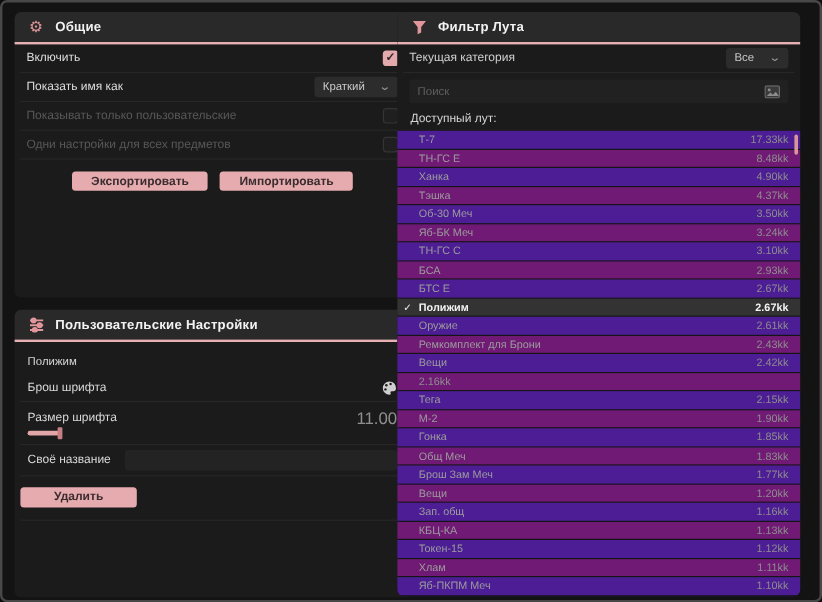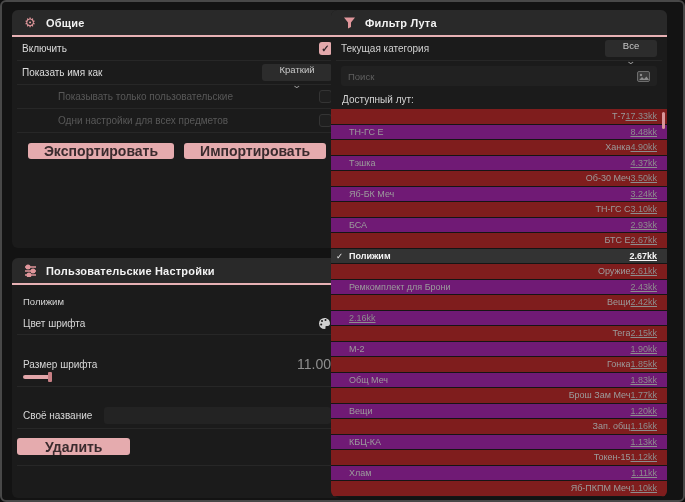--- a/index.html
+++ b/index.html
@@ -20,55 +20,55 @@
     padding:0 11px; gap:9px; border-bottom:2px solid #e7b1b4;
   }
   .panel-title { font-size:11px; font-weight:bold; color:#f2f2f2; letter-spacing:.2px; }
   .hicon { width:14px; height:14px; display:inline-flex; align-items:center; justify-content:center; }
 
   .g-row {
     display:flex; align-items:center; justify-content:space-between;
     height:24px; margin:0 5px; padding:0 5px; border-bottom:1px solid #272727;
   }
   .g-row .lbl { font-size:10px; color:#dcdcdc; }
-  .g-row.disabled .lbl { color:#585858;margin-left:36px; }
+  .g-row.disabled .lbl { color:#585858; }
 
   .checkbox {
     width:13px; height:13px; border-radius:3px; background:#e3a9ac;
     display:flex; align-items:center; justify-content:center;
     font-size:10px; font-weight:bold; color:#30242a; line-height:1;
   }
   .checkbox.off { background:#1f1f1f; border:1px solid #343434; color:transparent; }
 
   .dropdown {
     min-width:70px; height:17px; background:#2c2c2c; border-radius:3px;
     display:flex; align-items:center; justify-content:space-between;
-    padding:0 7px; gap:6px; color:#c9c9c9; font-size:9.5px;flex-direction:column;
+    padding:0 7px; gap:6px; color:#c9c9c9; font-size:9.5px;
   }
   .chev { font-size:9px; color:#9a9a9a; line-height:1; transform:scaleX(1.4); }
 
   .btn-row { display:flex; justify-content:center; gap:10px; margin-top:10px; }
   .pink-btn {
     background:#e5abae; border:none; border-radius:3px; height:16px;
-    padding:0 16px; font-size:14px; font-weight:bold; color:#3a2b2e;
+    padding:0 16px; font-size:10px; font-weight:bold; color:#3a2b2e;
     font-family:"Liberation Sans", sans-serif; cursor:pointer;
   }
 
   
   .item-name-lbl { font-size:9.5px; color:#d6d6d6; padding:11px 11px 5px 11px; }
   .c-row {
     display:flex; align-items:center; justify-content:space-between;
     margin:0 5px; padding:4px 6px; border-bottom:1px solid #272727; min-height:23px;
   }
   .c-row .lbl { font-size:10px; color:#d8d8d8; }
   .slider-wrap { padding:3px 6px 7px 6px; }
   .slider-track { position:relative; width:46px; height:4px; border-radius:2px; }
   .slider-fill { position:absolute; left:0; top:0; height:4px; width:28px; background:#e2a6a9; border-radius:2px; }
   .slider-thumb { position:absolute; left:25px; top:-3px; width:4px; height:10px; background:#c87f84; border-radius:1px; }
-  .size-block { border-bottom:1px solid #272727; margin:16px 5px; }
+  .size-block { border-bottom:1px solid #272727; margin:0 5px; }
   .size-head { display:flex; align-items:center; justify-content:space-between; padding:5px 6px 0 6px; }
   .name-input {
     flex:1; margin-left:12px; height:17px; background:#232323; border:none;
     border-radius:3px; color:#cfcfcf; font-size:9.5px; padding:0 6px;
     font-family:"Liberation Sans", sans-serif;
   }
   .del-row { display:flex; justify-content:flex-start; padding:9px 0 10px 0; border-bottom:1px solid #272727; margin:0 5px; }
 
   
   .l-row {
@@ -85,24 +85,24 @@
     font-size:9.5px; flex:1; font-family:"Liberation Sans", sans-serif;
   }
   .search-input::placeholder { color:#5f5f5f; }
   .avail-lbl { font-size:10px; color:#d3d3d3; padding:8px 11px 4px 11px; }
 
   .loot-list { position:relative; }
   .loot-row {
     display:flex; align-items:center; height:15.5px; position:relative;
     padding:0 10px 0 18px; background:#701a75; border-bottom:1px solid #151515;
   }
-  .loot-row.alt { background:#7f1d1d;text-align:right; }
+  .loot-row.alt { background:#4c1d95; }
   .loot-row .check { position:absolute; left:5px; width:10px; font-size:8.5px; color:#e8e8e8; }
   .loot-row .iname { flex:1; font-size:9px; color:#9c9c9c; white-space:nowrap; overflow:hidden; }
-  .loot-row .icount { font-size:9px; color:#8d8d8d;text-decoration:underline; }
+  .loot-row .icount { font-size:9px; color:#8d8d8d; }
   .loot-row.selected { background:#333333; }
   .loot-row.selected .iname, .loot-row.selected .icount { color:#f5f5f5; font-weight:bold; }
 
   .scroll-thumb {
     position:absolute; right:2px; top:102px; width:3px; height:17px;
     background:#d9969a; border-radius:2px;
   }
 
   .gear-glyph { color:#e0969b; font-size:13px; line-height:1; }
   .img-icon-box { display:inline-flex; }
@@ -160,21 +160,21 @@
               <circle cx="5" cy="11" r="1.7"></circle>
           </g>
         </svg>
       </span>
       <span class="panel-title">Пользовательские Настройки</span>
     </div>
 
     <div class="item-name-lbl">Полижим</div>
 
     <div class="c-row">
-      <span class="lbl">Цвет шрифта</span>
+      <span class="lbl">Брош шрифта</span>
       <span class="img-icon-box">
         <svg width="13" height="13" viewBox="0 0 13 13">
           <path d="M6.5 1a5.5 5.5 0 1 0 0 11c1 0 1.4-.6 1-1.4-.4-.8 0-1.6 1-1.6h1.5c1 0 2-.9 2-2.5C12 3.3 9.5 1 6.5 1z" fill="#cfcfcf"></path>
           <circle cx="4" cy="4" r="1" fill="#1b1b1b"></circle>
           <circle cx="7.5" cy="3" r="1" fill="#1b1b1b"></circle>
           <circle cx="3.2" cy="7.5" r="1" fill="#1b1b1b"></circle>
         </svg>
       </span>
     </div>
 

